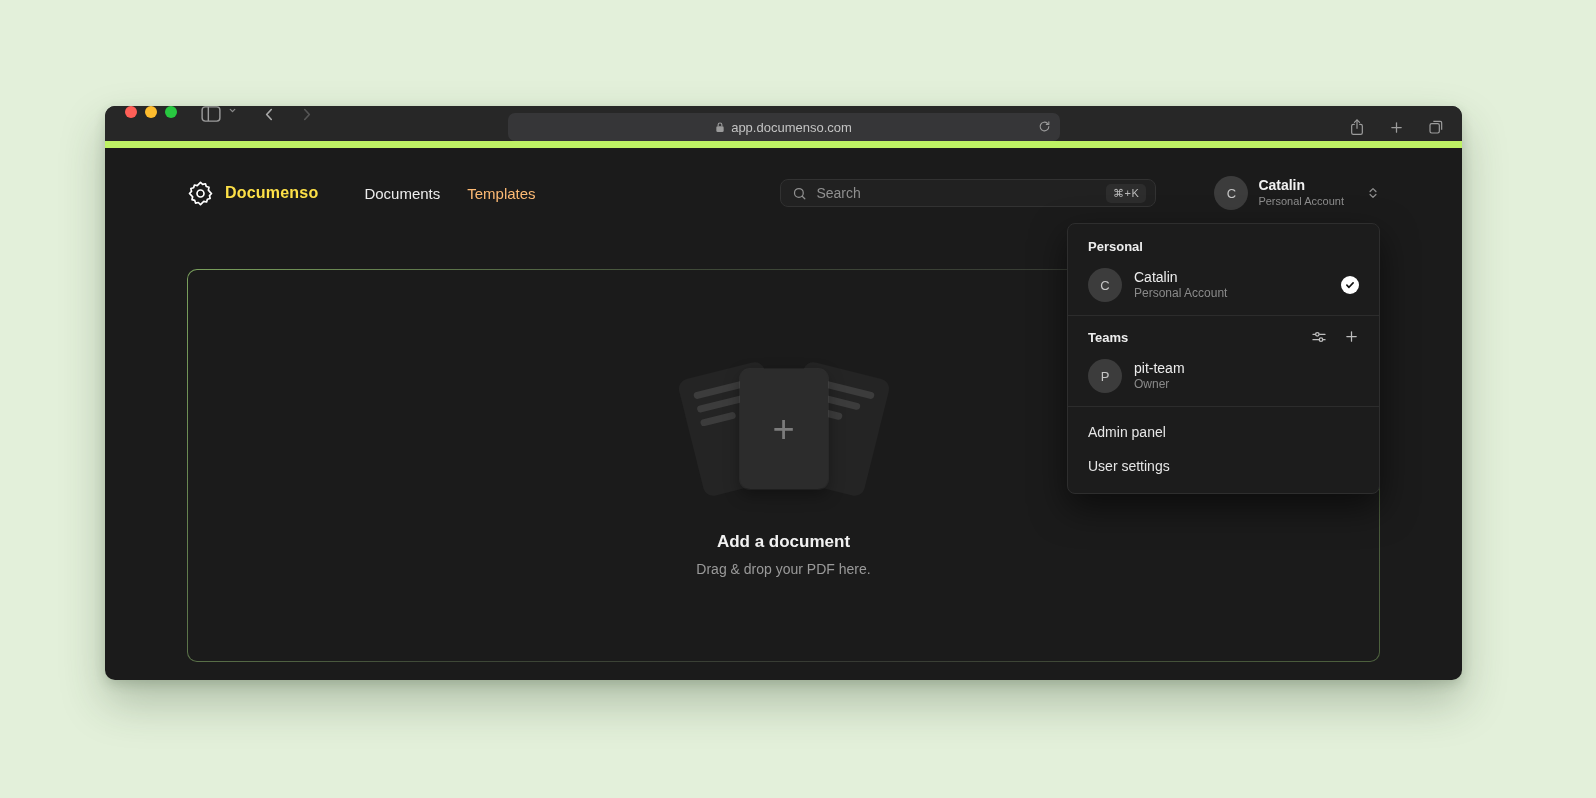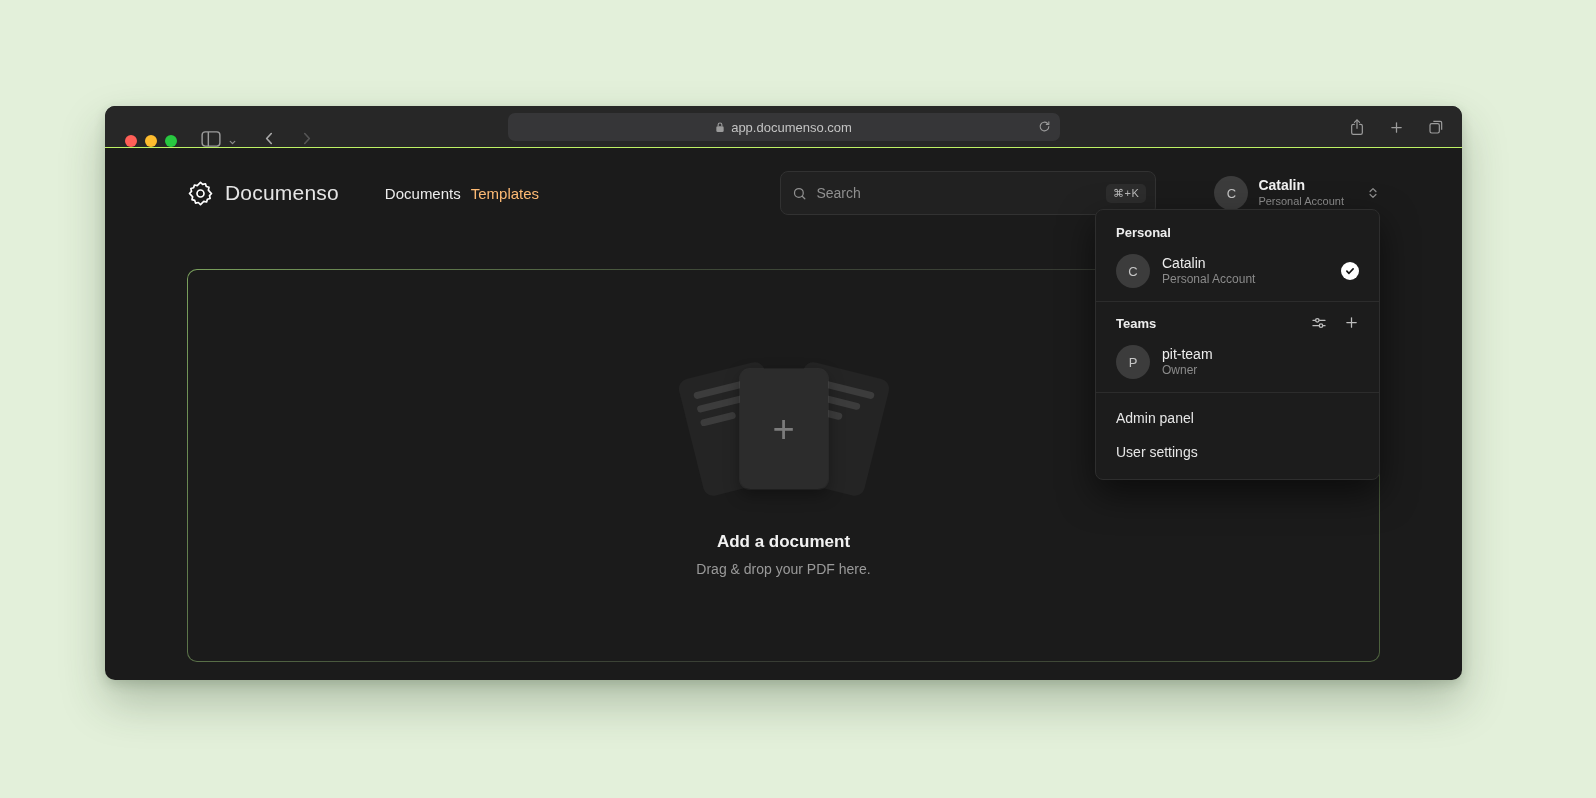--- a/index.html
+++ b/index.html
@@ -19,22 +19,22 @@
     background:#1b1b1b;
     border-radius:10px;
     box-shadow:0 22px 45px rgba(40,60,35,.28), 0 4px 12px rgba(40,60,35,.18);
     overflow:hidden;
   }
 
   
   .titlebar {
     position:relative; height:42px;
     background:#272727;
-    border-bottom:1px solid #bef264;
-    display:flex; align-items:flex-end;
+    border-bottom:7px solid #bef264;
+    display:flex; align-items:flex-start;
     color:#9c9c9c;
   }
   .traffic { display:flex; gap:8px; margin-left:20px; }
   .light { width:12px; height:12px; border-radius:50%; }
   .light.red    { background:#ff5f57; }
   .light.yellow { background:#febc2e; }
   .light.green  { background:#28c840; }
   .tb-icon { display:flex; align-items:center; justify-content:center; cursor:default; }
   .tb-icon.sidebar { margin-left:24px; }
   .tb-icon.tiny-chev { margin-left:7px; color:#8a8a8a; }
@@ -57,29 +57,29 @@
     display:flex; align-items:center; gap:24px; color:#9c9c9c;
   }
 
   
   .app-header {
     height:90px;
     display:flex; align-items:center;
     padding:0 82px;
   }
   .brand { display:flex; align-items:center; gap:11px; }
-  .brand-name { color:#e5e5e5; font-size:21px; font-weight:400; letter-spacing:.2px; }
-  .nav { display:flex; gap:10px; margin-left:46px; font-size:15px; font-weight:500; }
+  .brand-name { color:#fde047; font-size:16px; font-weight:700; letter-spacing:.2px; }
+  .nav { display:flex; gap:27px; margin-left:46px; font-size:15px; font-weight:500; }
   .nav-link { cursor:pointer; }
   .nav-link.active { color:#ececec; }
   .nav-link.muted  { color:#fdba74; }
 
   .searchbox {
     margin-left:auto;
-    width:376px; height:44px;
+    width:376px; height:28px;
     background:#212121;
     border:1px solid #323232;
     border-radius:8px;
     display:flex; align-items:center;
     padding:0 9px 0 11px;
     gap:9px;
     color:#8f8f8f;
     cursor:text;
   }
   .searchbox .ph { font-size:14px; }
@@ -103,22 +103,22 @@
     background:#3c3c3c; color:#c6c6c6;
     display:flex; align-items:center; justify-content:center;
     font-size:13px; flex:0 0 auto;
   }
   .acct-name { color:#f1f1f1; font-size:14px; font-weight:600; line-height:1.25; }
   .acct-sub  { color:#8d8d8d; font-size:11px; line-height:1.25; }
   .acct-chev { color:#8d8d8d; margin-left:12px; display:flex; }
 
   
   .menu {
-    position:absolute; right:82px; top:103px;
-    width:285px;
+    position:absolute; right:82px; top:117px;
+    width:313px;
     background:#1c1c1c;
     border:1px solid #2e2e2e;
     border-radius:8px;
     box-shadow:0 14px 35px rgba(0,0,0,.55);
     z-index:10;
     padding:4px 0;
   }
   .menu-heading {
     padding:11px 20px 7px;
     font-size:13px; font-weight:700; color:#ededed;

